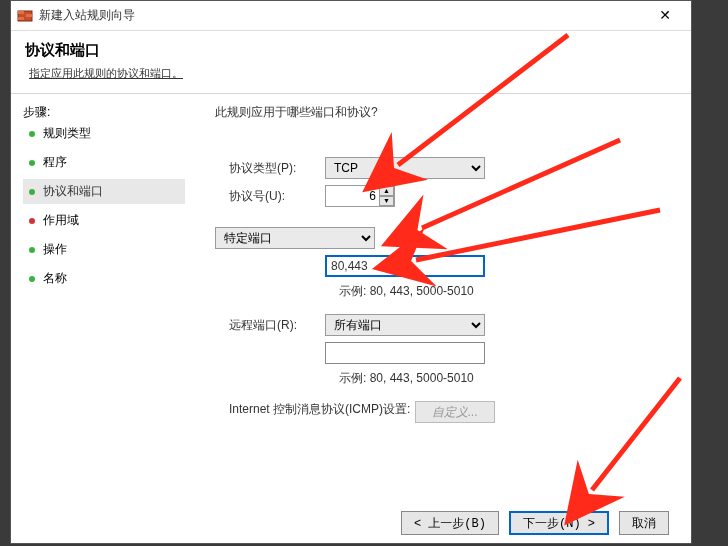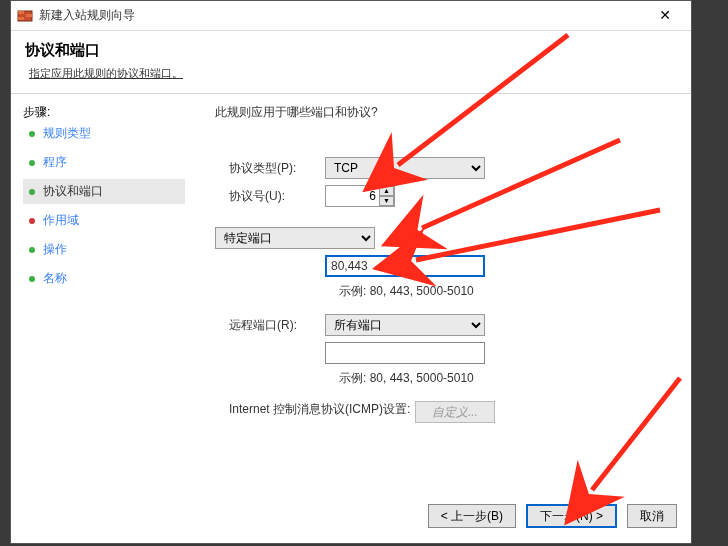--- a/index.html
+++ b/index.html
@@ -13,37 +13,37 @@
 .header h2 { font-size: 15px; font-weight: bold; color: #000; margin-bottom: 6px; }
 .header .sub { font-size: 11px; color: #333; padding-left: 4px; text-decoration: underline; }
 .content { flex: 1; display: flex; overflow: hidden; }
 .sidebar { width: 180px; padding: 10px 6px 10px 12px; }
 .steps-title { font-size: 12px; font-weight: normal; color: #000; margin-bottom: 0; }
 .step { display: flex; align-items: center; padding: 4px 6px; margin-bottom: 4px; cursor: pointer; }
 .step.current { background: #e8e8e8; }
 .bullet { width: 6px; height: 6px; border-radius: 50%; margin-right: 8px; flex-shrink: 0; }
 .bullet.green { background: #3cb043; }
 .bullet.red { background: #d13438; }
-.step-label { color: #3b82f6; font-size: 12px; }
+.step-label { color: #000000; font-size: 12px; }
 .step.current .step-label { color: #333; }
 .main { flex: 1; padding: 10px 18px 10px 24px; position: relative; }
 .prompt { font-size: 12px; color: #333; margin-bottom: 36px; }
 .formrow { display: flex; align-items: center; margin-bottom: 6px; }
 .formrow .lbl { width: 110px; font-size: 12px; color: #333; padding-left: 14px; }
 .formrow .ctrlcol { flex: 1; max-width: 260px; }
 select { width: 160px; height: 22px; font-size: 12px; border: 1px solid #9a9a9a; background: #eaeaea; padding: 0 4px; font-family: inherit; }
 .num { width: 70px; height: 22px; font-size: 12px; border: 1px solid #9a9a9a; background: #fff; text-align: right; padding: 0 18px 0 4px; }
 .spinwrap { position: relative; display: inline-block; }
 .spinwrap .spin { position: absolute; right: 1px; top: 1px; width: 15px; height: 20px; display: flex; flex-direction: column; }
 .spinwrap .spin div { flex: 1; border: 1px solid #999; background: #e6e6e6; font-size: 7px; text-align: center; line-height: 8px; cursor: pointer; }
 .txt { width: 160px; height: 22px; font-size: 12px; border: 1px solid #888; padding: 0 4px; font-family: inherit; color: #333; }
 .txt.hl { border: 2px solid #0064c8; outline: none; }
 .example { font-size: 12px; color: #333; margin: 4px 0 14px 124px; }
 .disabled-btn { width: 80px; height: 22px; font-size: 12px; border: 1px solid #bbb; background: #e8e8e8; color: #999; cursor: default; font-style: italic; }
-.footer { height: 46px; border-top: 0; display: flex; align-items: center; justify-content: flex-end; padding: 0 14px 8px 0; gap: 10px; }
+.footer { height: 46px; border-top: 0; display: flex; align-items: flex-end; justify-content: flex-end; padding: 0 22px 8px 0; gap: 10px; font-family: Liberation Mono, monospace; }
 .btn { height: 24px; font-size: 12px; border: 1px solid #888; background: #e6e6e6; padding: 0 12px; cursor: pointer; font-family: inherit; }
 .btn.primary { border: 2px solid #0064c8; }
 
 .arrow { position: absolute; pointer-events: none; z-index: 50; }
 </style>
 </head>
 <body>
 
 <div class="window">
   <div class="titlebar">

